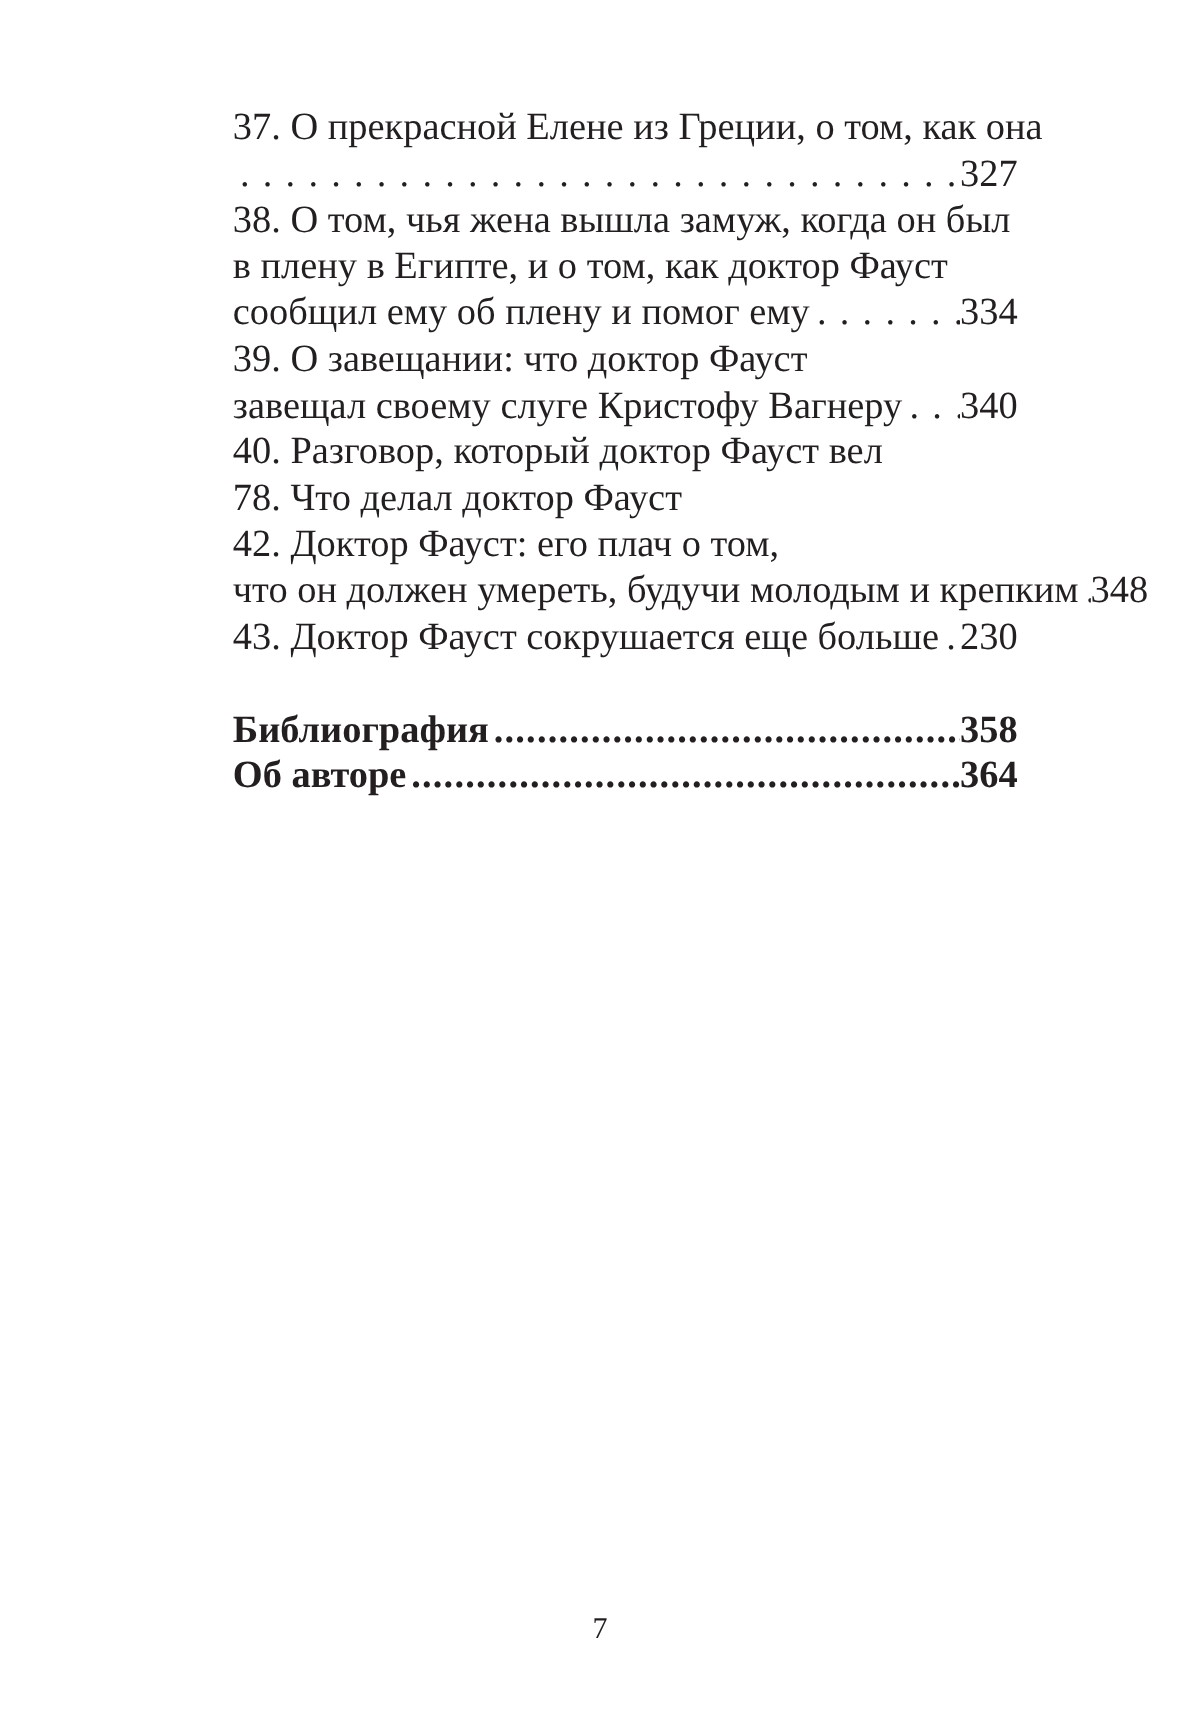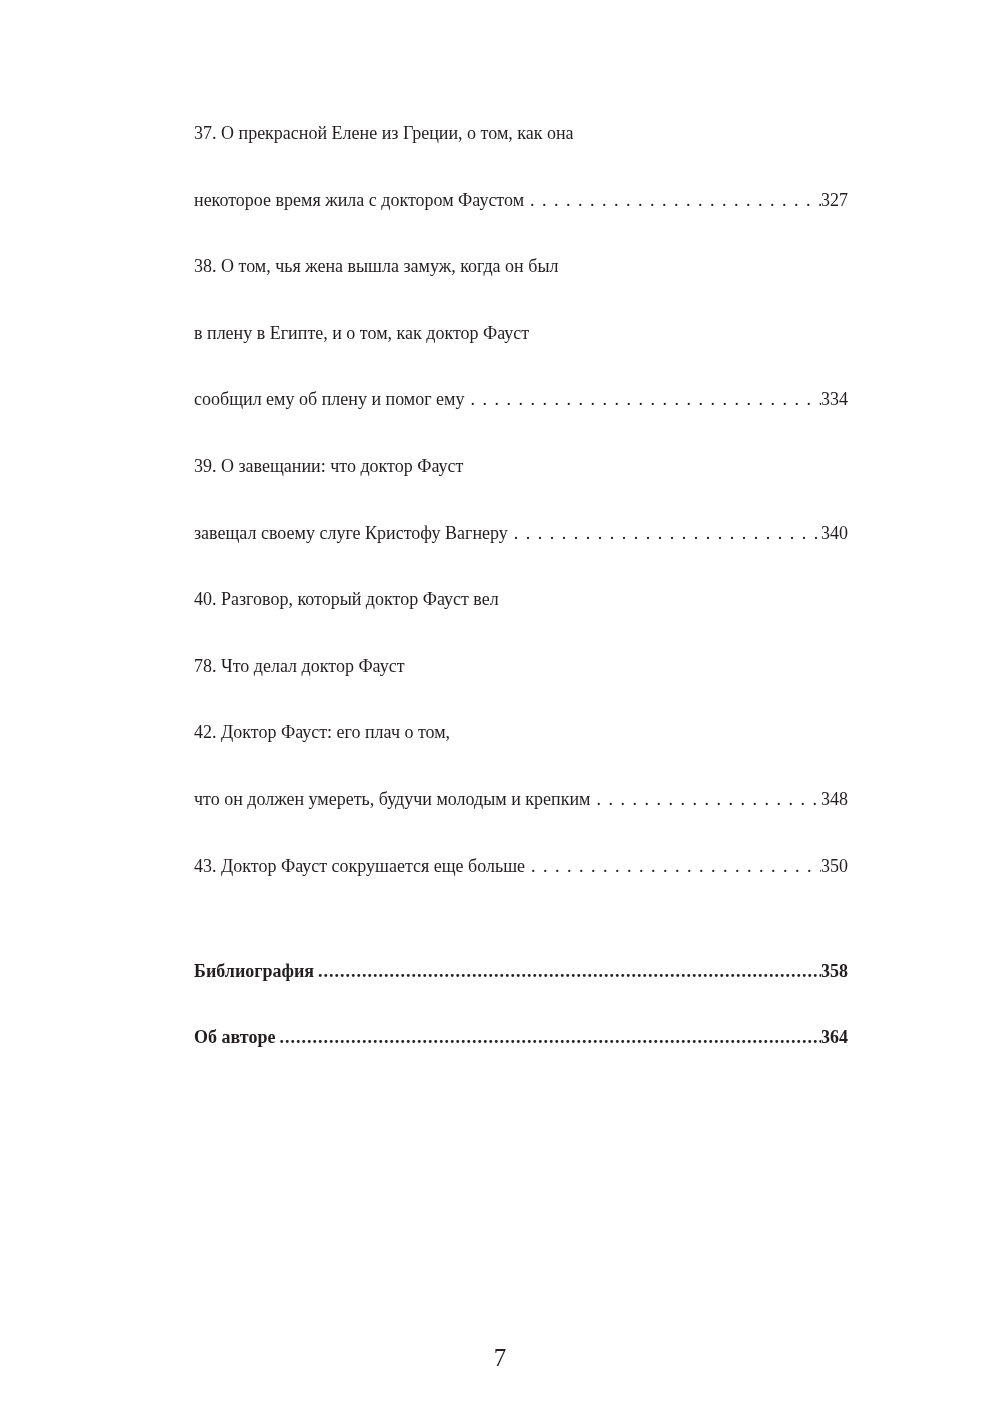--- a/index.html
+++ b/index.html
@@ -1,41 +1,40 @@
 <!DOCTYPE html>
 <html><head>
   <meta charset="utf-8">
   <style>
     html, body { margin: 0; padding: 0; background: #ffffff; }
     body { width: 1000px; height: 1424px; position: relative; overflow: hidden;
       font-family: "Liberation Serif", "DejaVu Serif", serif; color: #231f20; }
     .toc { position: absolute; left: 194px; top: 86px; width: 654px; }
-    .line { height: 38.6px; line-height: 38.6px; font-size: 18px; white-space: nowrap;
-      display: flex; align-items: baseline; margin-top: 28px; }
+    .line { height: 38.6px; line-height: 38.6px; font-size: 32px; white-space: nowrap;
+      display: flex; align-items: baseline; }
     .line .t { flex: 0 0 auto; }
     .line .dots { flex: 1 1 auto; overflow: hidden; padding: 0 4px 0 6px; letter-spacing: 6px; color: #231f20; }
     .line .dots::before { content: ". . . . . . . . . . . . . . . . . . . . . . . . . . . . . . . . . . . . . . . . . . . . . . . . . . . . . . . . . . . . "; letter-spacing: 0; word-spacing: 3px; }
     .line .p { flex: 0 0 auto; }
     .spacer { height: 38.6px; }
     .bold { font-weight: bold; }
     .bold .dots::before { content: "................................................................................................................"; letter-spacing: 1px; word-spacing: 0; }
     .bold .dots { padding: 0 1px 0 4px; }
     .pagenum { position: absolute; left: 0; width: 1000px; top: 1344px; text-align: center;
       font-size: 25px; }
   </style>
 </head>
 <body>
 
 <div class="toc">
 
   <div class="line">
       <span class="t">37. О прекрасной Елене из Греции, о том, как она</span>
     </div>
   <div class="line">
-      <span class="t">некоторое время жила с доктором Фаустом</span>
       <span class="dots"></span>
       <span class="p">327</span>
     </div>
 
   <div class="line">
       <span class="t">38. О том, чья жена вышла замуж, когда он был</span>
     </div>
   <div class="line">
       <span class="t">в плену в Египте, и о том, как доктор Фауст</span>
     </div>
@@ -67,21 +66,21 @@
     </div>
   <div class="line">
       <span class="t">что он должен умереть, будучи молодым и крепким</span>
       <span class="dots"></span>
       <span class="p">348</span>
     </div>
 
   <div class="line">
       <span class="t">43. Доктор Фауст сокрушается еще больше</span>
       <span class="dots"></span>
-      <span class="p">350</span>
+      <span class="p">230</span>
     </div>
 
 
   <div class="spacer"></div>
 
   <div class="line bold">
       <span class="t">Библиография</span>
       <span class="dots"></span>
       <span class="p">358</span>
     </div>

